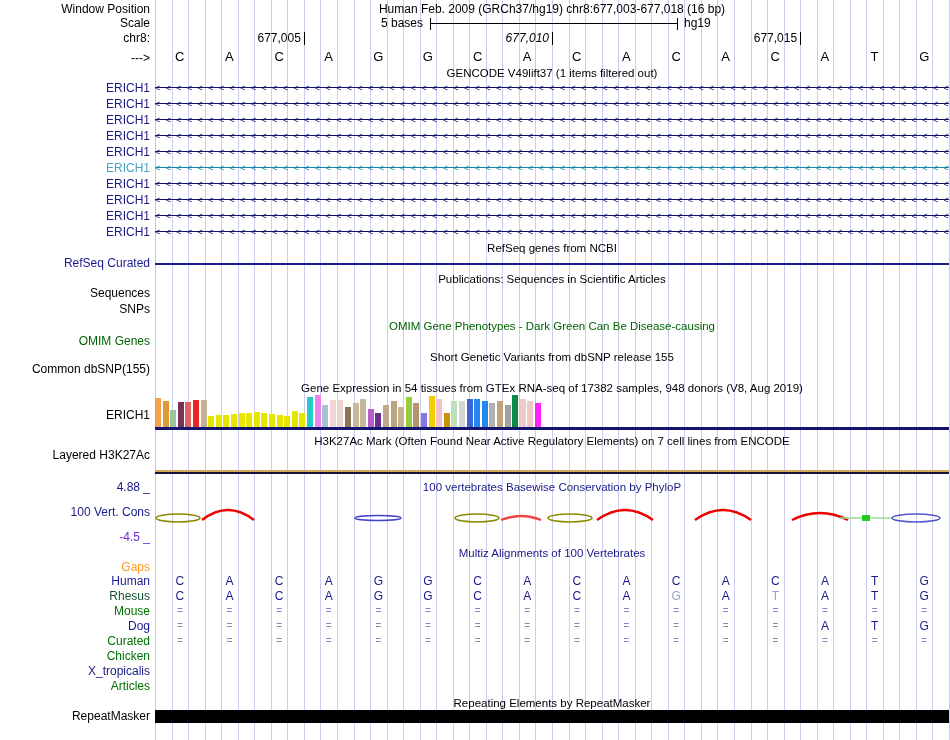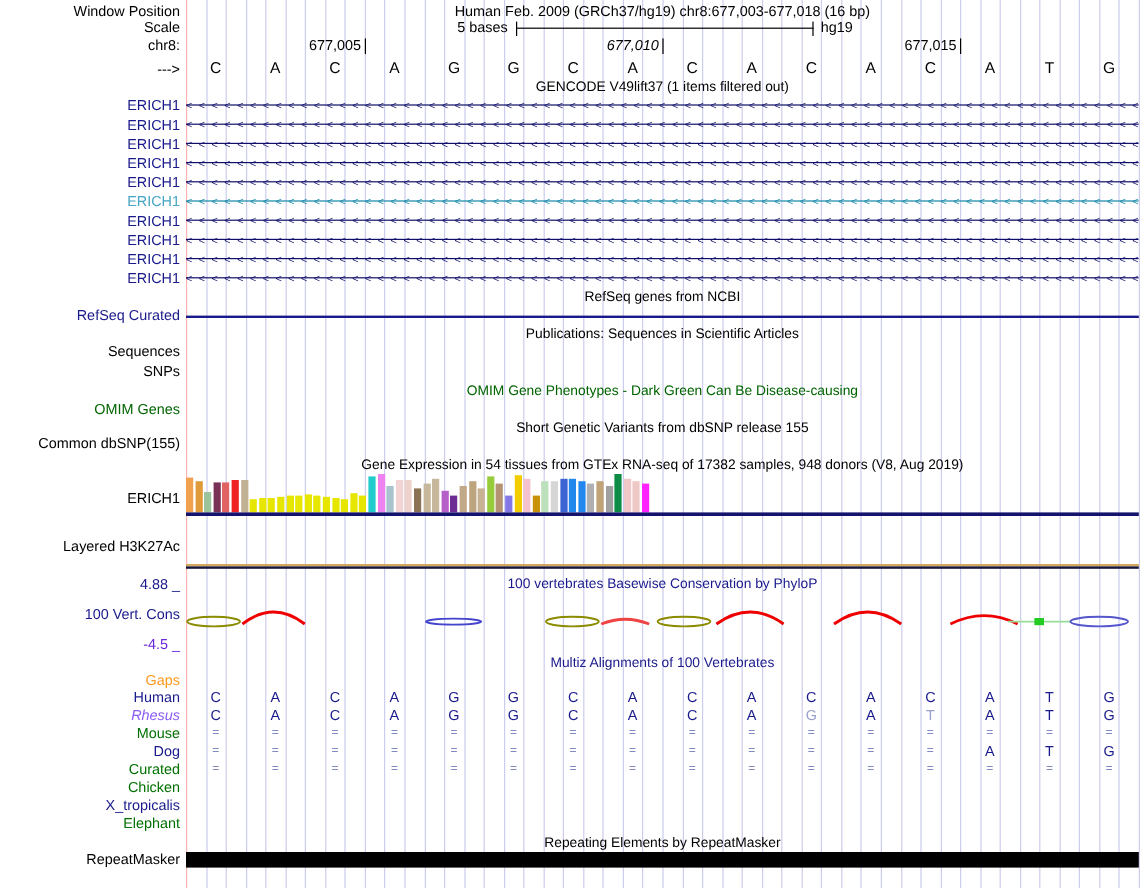--- a/index.html
+++ b/index.html
@@ -232,20 +232,21 @@
       <div class="bar" style="left: 334.4px; height: 24px; background: rgb(176, 176, 176);"></div>
       <div class="bar" style="left: 342px; height: 26px; background: rgb(192, 164, 120);"></div>
       <div class="bar" style="left: 349.6px; height: 22px; background: rgb(160, 160, 160);"></div>
       <div class="bar" style="left: 357.2px; height: 32px; background: rgb(14, 140, 70);"></div>
       <div class="bar" style="left: 364.8px; height: 28px; background: rgb(240, 200, 200);"></div>
       <div class="bar" style="left: 372.4px; height: 26px; background: rgb(238, 200, 196);"></div>
       <div class="bar" style="left: 380px; height: 24px; background: rgb(255, 34, 255);"></div>
     </div>
   <div class="hline" style="top:427px;height:3px;background:#14146e"></div>
 
+  <div class="tt" style="top:434px">H3K27Ac Mark (Often Found Near Active Regulatory Elements) on 7 cell lines from ENCODE</div>
   <div class="ll" style="top:448px">Layered H3K27Ac</div>
   <div class="hline" style="top:470px;height:2px;background:#D2A85C"></div>
   <div class="hline" style="top:472px;height:2px;background:#15153c"></div>
 
   <div class="ll" style="top:480px;color:#1a1a8c">4.88 _</div>
   <div class="tt" style="top:480px;color:#1a1a8c">100 vertebrates Basewise Conservation by PhyloP</div>
   <div class="ll" style="top:505px;color:#1a1a8c">100 Vert. Cons</div>
   <div class="ll" style="top:530px;color:#6d28d9">-4.5 _</div>
   <svg id="conssvg" width="794" height="28" style="position:absolute;left:155px;top:504px">
       <ellipse cx="23" cy="14" rx="22" ry="4" fill="none" stroke="#8B8B00" stroke-width="1.6"></ellipse>
@@ -277,21 +278,21 @@
       <div class="alnch" style="left: 477.6px; top: 574px; color: rgb(26, 26, 140);">C</div>
       <div class="alnch" style="left: 527.2px; top: 574px; color: rgb(26, 26, 140);">A</div>
       <div class="alnch" style="left: 576.8px; top: 574px; color: rgb(26, 26, 140);">C</div>
       <div class="alnch" style="left: 626.4px; top: 574px; color: rgb(26, 26, 140);">A</div>
       <div class="alnch" style="left: 676.1px; top: 574px; color: rgb(26, 26, 140);">C</div>
       <div class="alnch" style="left: 725.7px; top: 574px; color: rgb(26, 26, 140);">A</div>
       <div class="alnch" style="left: 775.3px; top: 574px; color: rgb(26, 26, 140);">C</div>
       <div class="alnch" style="left: 824.9px; top: 574px; color: rgb(26, 26, 140);">A</div>
       <div class="alnch" style="left: 874.6px; top: 574px; color: rgb(26, 26, 140);">T</div>
       <div class="alnch" style="left: 924.2px; top: 574px; color: rgb(26, 26, 140);">G</div>
-      <div class="ll" style="top: 589px; color: #8b5cf6; font-style: italic;">Rhesus</div>
+      <div class="ll" style="top: 589px; color: #14532d;">Rhesus</div>
       <div class="alnch" style="left: 179.8px; top: 589px; color: rgb(26, 26, 140);">C</div>
       <div class="alnch" style="left: 229.4px; top: 589px; color: rgb(26, 26, 140);">A</div>
       <div class="alnch" style="left: 279.1px; top: 589px; color: rgb(26, 26, 140);">C</div>
       <div class="alnch" style="left: 328.7px; top: 589px; color: rgb(26, 26, 140);">A</div>
       <div class="alnch" style="left: 378.3px; top: 589px; color: rgb(26, 26, 140);">G</div>
       <div class="alnch" style="left: 427.9px; top: 589px; color: rgb(26, 26, 140);">G</div>
       <div class="alnch" style="left: 477.6px; top: 589px; color: rgb(26, 26, 140);">C</div>
       <div class="alnch" style="left: 527.2px; top: 589px; color: rgb(26, 26, 140);">A</div>
       <div class="alnch" style="left: 576.8px; top: 589px; color: rgb(26, 26, 140);">C</div>
       <div class="alnch" style="left: 626.4px; top: 589px; color: rgb(26, 26, 140);">A</div>
@@ -347,19 +348,19 @@
       <div class="alnch" style="left: 576.8px; top: 634px; font-size: 10px; color: rgb(128, 137, 192);">=</div>
       <div class="alnch" style="left: 626.4px; top: 634px; font-size: 10px; color: rgb(128, 137, 192);">=</div>
       <div class="alnch" style="left: 676.1px; top: 634px; font-size: 10px; color: rgb(128, 137, 192);">=</div>
       <div class="alnch" style="left: 725.7px; top: 634px; font-size: 10px; color: rgb(128, 137, 192);">=</div>
       <div class="alnch" style="left: 775.3px; top: 634px; font-size: 10px; color: rgb(128, 137, 192);">=</div>
       <div class="alnch" style="left: 824.9px; top: 634px; font-size: 10px; color: rgb(128, 137, 192);">=</div>
       <div class="alnch" style="left: 874.6px; top: 634px; font-size: 10px; color: rgb(128, 137, 192);">=</div>
       <div class="alnch" style="left: 924.2px; top: 634px; font-size: 10px; color: rgb(128, 137, 192);">=</div>
       <div class="ll" style="top: 649px; color: rgb(0, 112, 0);">Chicken</div>
       <div class="ll" style="top: 664px; color: rgb(26, 26, 140);">X_tropicalis</div>
-      <div class="ll" style="top: 679px; color: rgb(0, 112, 0);">Elephant</div>
+      <div class="ll" style="top: 679px; color: rgb(0, 112, 0);">Articles</div>
     </div>
 
   <div class="tt" style="top:696px">Repeating Elements by RepeatMasker</div>
   <div class="ll" style="top:709px">RepeatMasker</div>
   <div class="hline" style="top:710px;height:13px;background:#000"></div>
 </div>
 
 </body></html>

